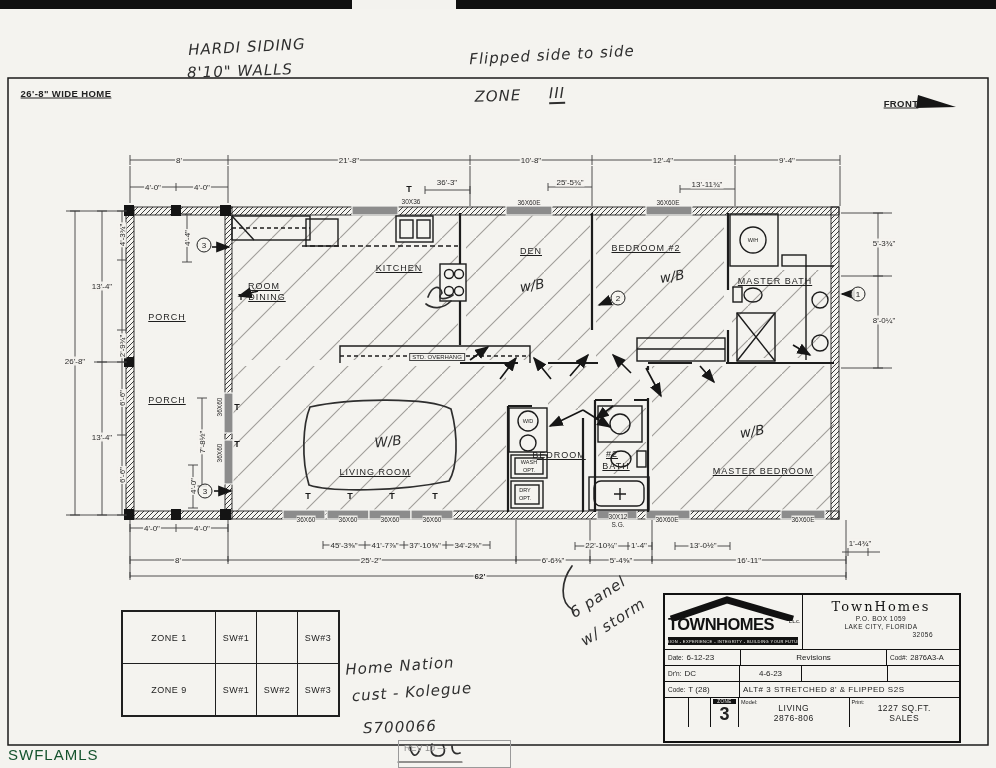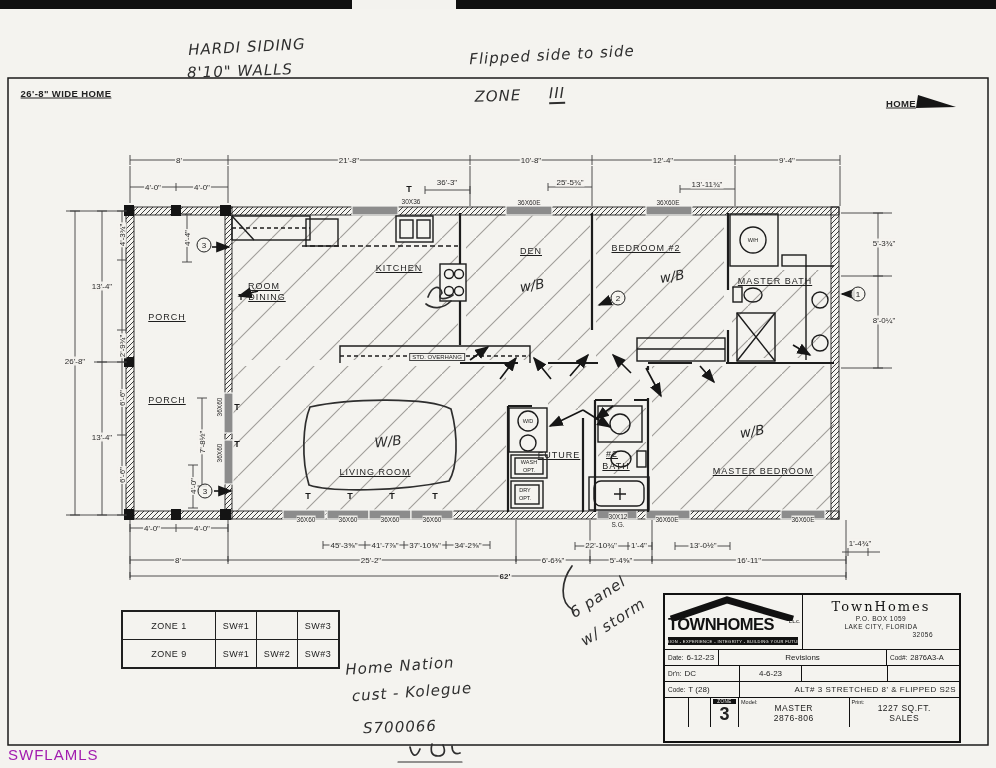--- a/index.html
+++ b/index.html
@@ -20,21 +20,21 @@
   .handu{border-bottom:2px solid #2e2e2e;}
   .handwb{font-size:13.5px;font-style:italic;color:#2a2a2a;font-family:"DejaVu Sans",sans-serif;}
   .circ{font-size:8px;width:13px;height:13px;border:1.3px solid #222;border-radius:50%;
         display:flex;align-items:center;justify-content:center;background:rgba(244,243,239,.85);}
   .tmark{font-size:9px;font-weight:bold;color:#1a1a1a;}
 
   
   #zone-table{position:absolute;left:121px;top:610px;border-collapse:collapse;
               border:2.2px solid #1f1f1f;background:transparent;}
   #zone-table td{border:1.6px solid #1f1f1f;font-size:9px;text-align:center;height:27px;
-                 letter-spacing:.5px;color:#1c1c1c;padding:0 2px;}
+                 letter-spacing:.5px;color:#1c1c1c;padding:12px 2px;}
   #zone-table td.zname{width:88px;}
   #zone-table td:not(.zname){width:36px;}
 
   
   #tb{position:absolute;left:663px;top:593px;width:298px;height:150px;border:2px solid #111;
       box-sizing:border-box;display:flex;flex-direction:column;font-size:8px;}
   .tb-row{display:flex;flex:0 0 auto;box-sizing:border-box;}
   .tb-cell{box-sizing:border-box;border-right:1.4px solid #111;position:relative;overflow:hidden;}
   .tb-cell:last-child{border-right:none;}
   .tb-r1{height:54px;}
@@ -56,21 +56,21 @@
   .logo-bar span{color:#f4f3ef;font-size:4px;letter-spacing:.4px;white-space:nowrap;}
   .zone3-cell{width:28px;text-align:center;}
   .zone-tag{background:#111;color:#f4f3ef;font-size:4.5px;letter-spacing:.5px;margin:1px 2px 0 2px;}
   .zone-num{font-size:18px;font-weight:bold;line-height:20px;color:#222;}
   .stackc{display:flex;flex-direction:column;align-items:center;justify-content:center;flex:1;}
   .corner-lab{position:absolute;left:2px;top:1px;font-size:5.5px;}
   .mval{font-size:8.5px;letter-spacing:.5px;line-height:9px;margin-top:1px;}
 
   #rev-box{position:absolute;left:398px;top:740px;width:113px;height:28px;
            border:1.2px solid #9a9a9a;color:#8f8f8f;font-size:9px;padding:2px 5px;box-sizing:border-box;}
-  #watermark{position:absolute;left:8px;top:746px;font-size:15px;color:#a21caf;letter-spacing:1px;}
+  #watermark{position:absolute;left:8px;top:746px;font-size:15px;color:#14532d;letter-spacing:1px;}
 </style>
 </head>
 <body>
 
 <div id="page">
 
   <svg width="996" height="768" viewBox="0 0 996 768">
     <defs>
       <pattern id="hatch" patternUnits="userSpaceOnUse" width="34" height="34">
         <line x1="0" y1="34" x2="34" y2="0" stroke="#4a4742" stroke-width="1.1"></line>
@@ -229,21 +229,21 @@
     </g>
   </svg>
 
   <div id="plan-layer">
       <div class="ann hand" style="left: 247px; top: 47px; transform: translate(-50%, -50%) rotate(-3deg);">HARDI SIDING</div>
       <div class="ann hand" style="left: 240px; top: 71px; transform: translate(-50%, -50%) rotate(-2deg);">8'10" WALLS</div>
       <div class="ann hand" style="left: 552px; top: 55px; transform: translate(-50%, -50%) rotate(-3deg);">Flipped side to side</div>
       <div class="ann hand" style="left: 498px; top: 96px; transform: translate(-50%, -50%) rotate(-2deg);">ZONE</div>
       <div class="ann hand handu" style="left: 557px; top: 94px; transform: translate(-50%, -50%) rotate(-2deg);">III</div>
       <div class="ann plain" style="left: 66px; top: 93px;">26'-8" WIDE HOME</div>
-      <div class="ann plain" style="left: 901px; top: 103px;">HOME</div>
+      <div class="ann plain" style="left: 901px; top: 103px;">FRONT</div>
       <div class="ann dim" style="left: 179px; top: 160px;">8'</div>
       <div class="ann dim" style="left: 349px; top: 160px;">21'-8"</div>
       <div class="ann dim" style="left: 531px; top: 160px;">10'-8"</div>
       <div class="ann dim" style="left: 663px; top: 160px;">12'-4"</div>
       <div class="ann dim" style="left: 787px; top: 160px;">9'-4"</div>
       <div class="ann dim" style="left: 153px; top: 187px;">4'-0"</div>
       <div class="ann dim" style="left: 202px; top: 187px;">4'-0"</div>
       <div class="ann dim" style="left: 447px; top: 182px;">36'-3"</div>
       <div class="ann dim" style="left: 570px; top: 182px;">25'-5¾"</div>
       <div class="ann dim" style="left: 707px; top: 184px;">13'-11¾"</div>
@@ -272,39 +272,39 @@
       <div class="ann win" style="left: 432px; top: 519px;">36X60</div>
       <div class="ann dim" style="left: 344px; top: 545px;">45'-3⅝"</div>
       <div class="ann dim" style="left: 385px; top: 545px;">41'-7⅞"</div>
       <div class="ann dim" style="left: 425px; top: 545px;">37'-10⅝"</div>
       <div class="ann dim" style="left: 468px; top: 545px;">34'-2⅝"</div>
       <div class="ann dim" style="left: 178px; top: 560px;">8'</div>
       <div class="ann dim" style="left: 371px; top: 560px;">25'-2"</div>
       <div class="ann dim" style="left: 553px; top: 560px;">6'-6⅜"</div>
       <div class="ann dim" style="left: 621px; top: 560px;">5'-4⅝"</div>
       <div class="ann dim" style="left: 749px; top: 560px;">16'-11"</div>
-      <div class="ann dim" style="left: 505px; top: 576px; font-weight: bold;">62'</div>
+      <div class="ann dim" style="left: 480px; top: 576px; font-weight: bold;">62'</div>
       <div class="ann dim" style="left: 601px; top: 545px;">22'-10¾"</div>
       <div class="ann dim" style="left: 639px; top: 545px;">1'-4"</div>
       <div class="ann dim" style="left: 703px; top: 545px;">13'-0½"</div>
       <div class="ann dim" style="left: 860px; top: 543px;">1'-4¾"</div>
       <div class="ann win" style="left: 618px; top: 516px;">30X12</div>
       <div class="ann win" style="left: 618px; top: 524px;">S.G.</div>
       <div class="ann win" style="left: 667px; top: 519px;">36X60E</div>
       <div class="ann win" style="left: 803px; top: 519px;">36X60E</div>
       <div class="ann room" style="left: 167px; top: 317px;">PORCH</div>
       <div class="ann room" style="left: 167px; top: 400px;">PORCH</div>
       <div class="ann room" style="left: 264px; top: 286px;">ROOM</div>
       <div class="ann room" style="left: 267px; top: 297px;">DINING</div>
       <div class="ann room" style="left: 399px; top: 268px;">KITCHEN</div>
       <div class="ann room" style="left: 531px; top: 251px;">DEN</div>
       <div class="ann room" style="left: 646px; top: 248px;">BEDROOM #2</div>
       <div class="ann room" style="left: 775px; top: 281px; text-decoration: underline;">MASTER BATH</div>
       <div class="ann room" style="left: 375px; top: 472px;">LIVING ROOM</div>
-      <div class="ann room" style="left: 559px; top: 455px;">FUTURE</div>
+      <div class="ann room" style="left: 559px; top: 455px;">BEDROOM</div>
       <div class="ann room" style="left: 612px; top: 454px;">#2</div>
       <div class="ann room" style="left: 616px; top: 466px;">BATH</div>
       <div class="ann room" style="left: 763px; top: 471px;">MASTER BEDROOM</div>
       <div class="ann winbg" style="left: 437px; top: 357px;">STD. OVERHANG</div>
       <div class="ann tiny" style="left: 753px; top: 240px;">W/H</div>
       <div class="ann tiny" style="left: 528px; top: 421px;">W/D</div>
       <div class="ann tiny" style="left: 529px; top: 462px;">WASH</div>
       <div class="ann tiny" style="left: 529px; top: 470px;">OPT.</div>
       <div class="ann tiny" style="left: 525px; top: 490px;">DRY</div>
       <div class="ann tiny" style="left: 525px; top: 498px;">OPT.</div>
@@ -361,21 +361,21 @@
         </div>
       </div>
       <div class="tb-cell addr-cell">
         <div class="addr-name">TownHomes</div>
         <div class="addr-line">P.O. BOX 1059</div>
         <div class="addr-line">LAKE CITY, FLORIDA</div>
         <div class="addr-line addr-zip">32056</div>
       </div>
     </div>
     <div class="tb-row tb-rs">
-      <div class="tb-cell cellflex" style="width:54px">
+      <div class="tb-cell cellflex" style="width:76px">
         <span class="lab">Date:</span>
         <span class="val">6-12-23</span>
       </div>
       <div class="tb-cell cellflex" style="flex:1;justify-content:center">
         <span class="val">Revisions</span>
       </div>
       <div class="tb-cell cellflex" style="width:72px;font-size:7px">
         <span class="lab">Cod#:</span>
         <span style="font-size:7.5px">2876A3-A</span>
       </div>
@@ -389,38 +389,39 @@
         <span class="val">4-6-23</span>
       </div>
       <div class="tb-cell" style="width:86px"></div>
       <div class="tb-cell" style="flex:1"></div>
     </div>
     <div class="tb-row tb-rs">
       <div class="tb-cell cellflex" style="width:75px">
         <span class="lab">Code:</span>
         <span class="val">T (28)</span>
       </div>
-      <div class="tb-cell cellflex" style="flex:1;justify-content:flex-end;letter-spacing:.5px">
+      <div class="tb-cell cellflex" style="flex:1;justify-content:flex-start;letter-spacing:.5px">
         <span class="val">ALT# 3 STRETCHED 8' &amp; FLIPPED S2S</span>
       </div>
     </div>
     <div class="tb-row tb-r6">
       <div class="tb-cell" style="width:24px"></div>
       <div class="tb-cell" style="width:22px"></div>
       <div class="tb-cell zone3-cell">
         <div class="zone-tag">ZONE</div>
         <div class="zone-num">3</div>
       </div>
       <div class="tb-cell stackc" style="width:130px">
         <span class="corner-lab">Model:</span>
-        <span class="mval">MASTER</span>
+        <span class="mval">LIVING</span>
         <span class="mval">2876-806</span>
       </div>
       <div class="tb-cell stackc" style="flex:1">
         <span class="corner-lab">Print:</span>
         <span class="mval">1227 SQ.FT.</span>
         <span class="mval">SALES</span>
       </div>
     </div>
   </div>
 
+  <div id="rev-box">REV 10 —</div>
   <div id="watermark">SWFLAMLS</div>
 </div>
 
 </body></html>

